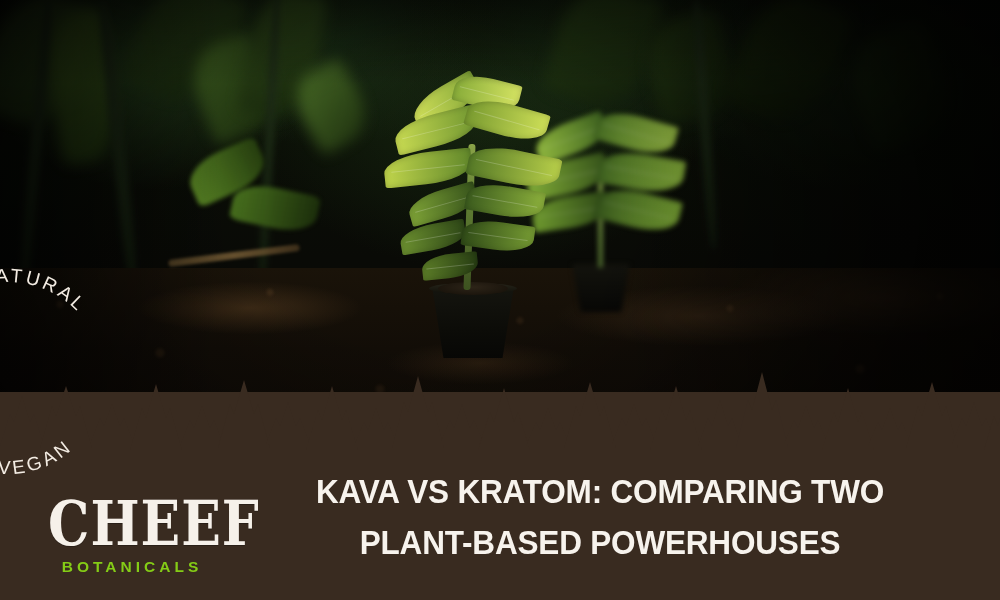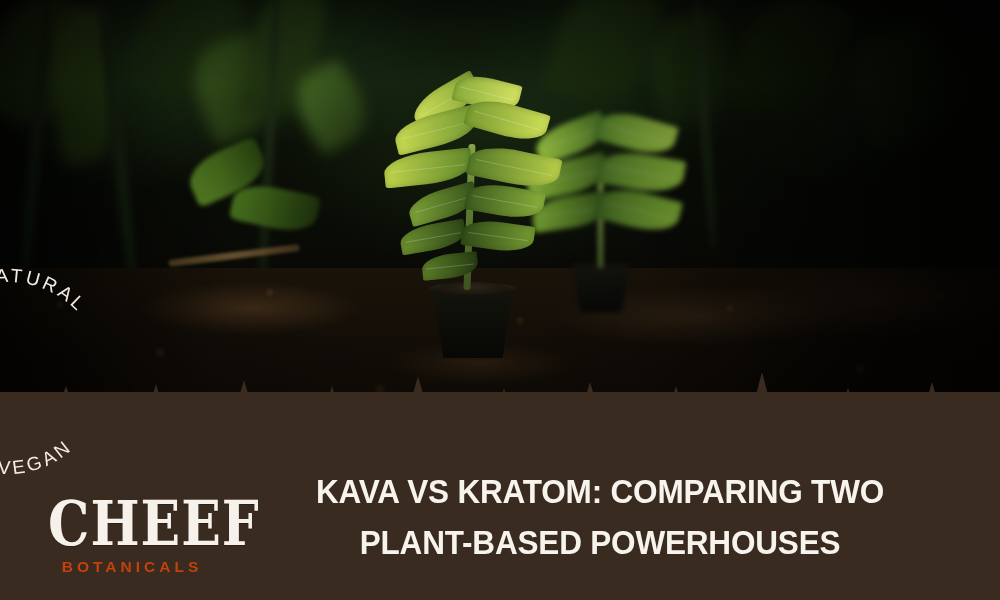--- a/index.html
+++ b/index.html
@@ -206,21 +206,21 @@
     transform:scaleY(1.18);
     transform-origin:center top;
     text-shadow:0 1px 0 rgba(0,0,0,.25);
   }
   .logo-sub {
     margin-top:12px;
     font-family:"Liberation Sans", sans-serif;
     font-weight:700;
     font-size:15.5px;
     letter-spacing:4.0px;
-    color:#c2410c;
+    color:#84cc16;
   }
 
   
   .headline {
     position:absolute;
     left:230px; top:466px;
     width:740px;
     text-align:center;
     color:#f7f3ed;
     font-family:"Liberation Sans", sans-serif;

